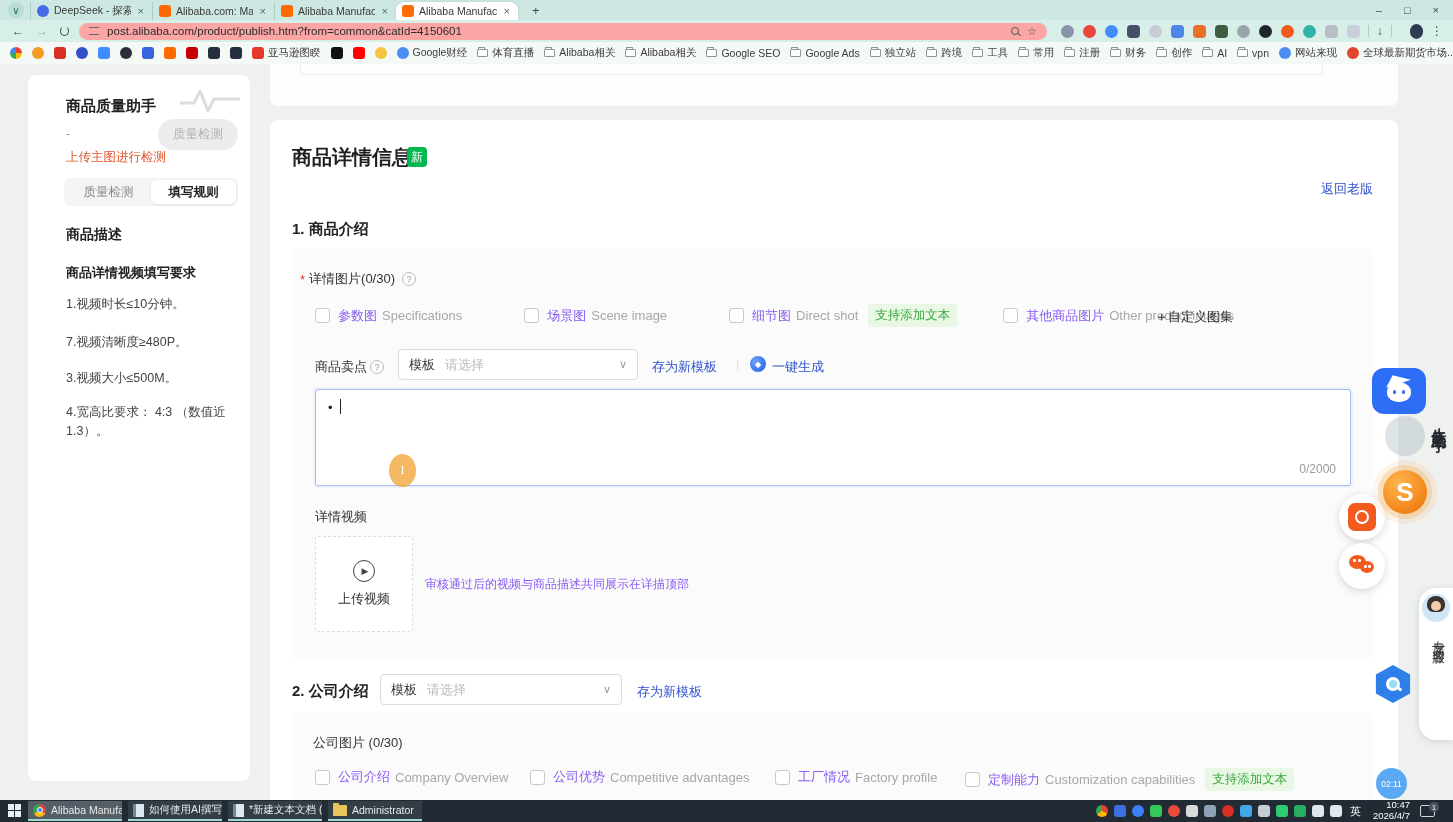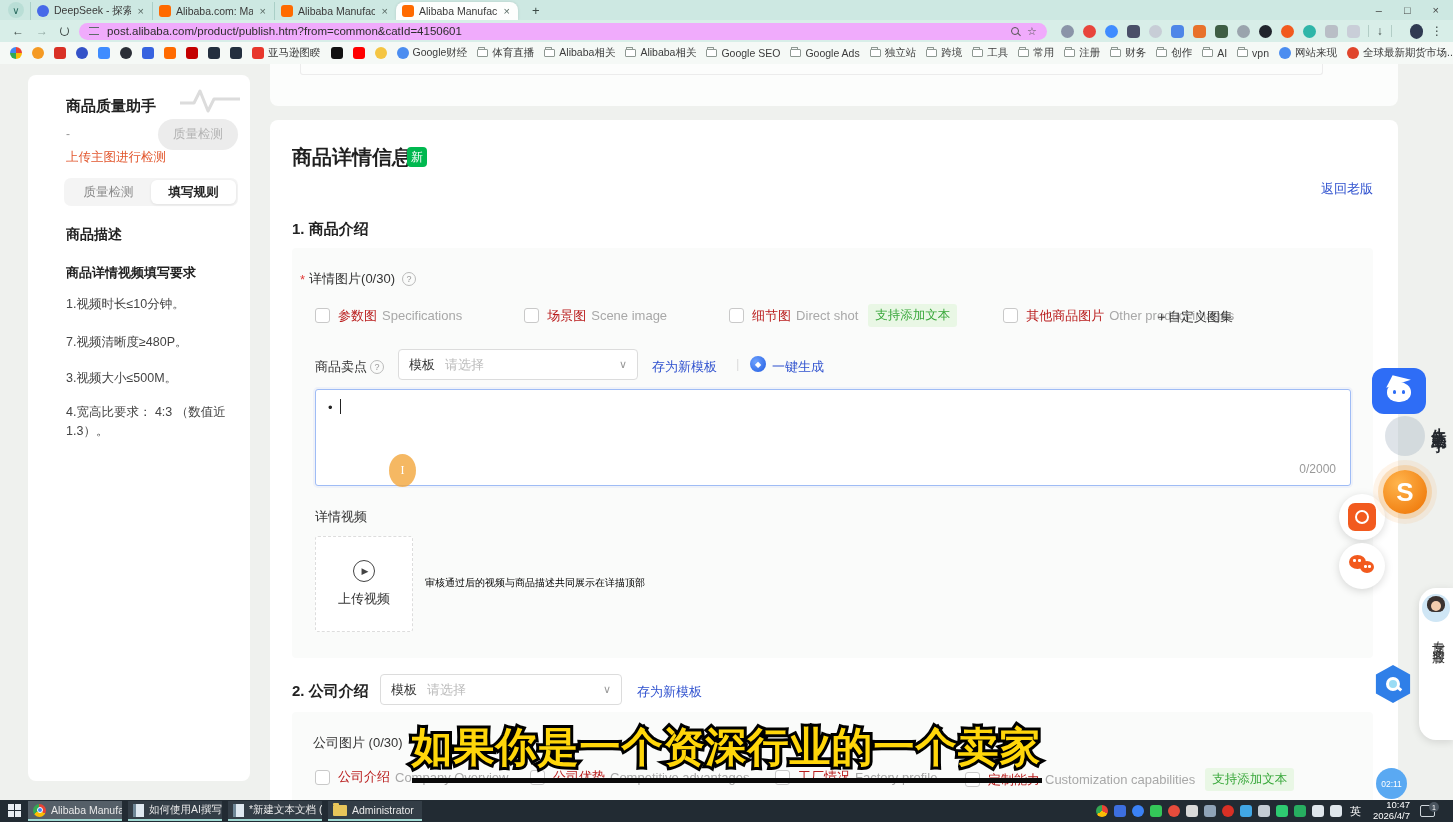--- a/index.html
+++ b/index.html
@@ -17,21 +17,21 @@
   .fav-ali { background:#ff6a00; }
   .tab .t-label { flex:1; overflow:hidden; white-space:nowrap; }
   .tab .t-close { color:#5a6b66; font-size:11px; padding:0 2px; }
   .newtab-btn { margin-left:8px; color:#3c4b46; font-size:13px; padding:0 6px; }
   .win-controls { margin-left:auto; display:flex; align-items:center; gap:22px; padding-right:14px; color:#444; font-size:11px; }
 
   .urlrow { position:absolute; top:20px; left:0; width:1453px; height:22px; background:#d8eee8; display:flex; align-items:center; }
   .nav-ic { color:#3f4a47; font-size:12px; margin-left:12px; }
   .nav-ic.dim { color:#8fa7a1; }
   .reload-ring { width:10px; height:10px; border:1.5px solid #3f4a47; border-radius:50%; border-top-color:transparent; margin-left:12px; }
-  .url-pill { margin-left:10px; width:1090px; height:17px; background:#f0abfc; border-radius:9px; display:flex; align-items:center; padding:0 10px; gap:8px; }
+  .url-pill { margin-left:10px; width:1090px; height:17px; background:#fca5a5; border-radius:9px; display:flex; align-items:center; padding:0 10px; gap:8px; }
   .tune-ic { width:10px; height:8px; border-top:1.5px solid #5c6c68; border-bottom:1.5px solid #5c6c68; flex:none; }
   .url-text { font-size:11.5px; color:#2c2c2c; flex:1; white-space:nowrap; overflow:hidden; }
   .mag { width:8px; height:8px; border:1.3px solid #555; border-radius:50%; position:relative; flex:none; }
   .mag::after { content:""; position:absolute; width:4px; height:1.4px; background:#555; right:-3px; bottom:-1px; transform:rotate(45deg); }
   .star-ic { color:#555; font-size:11px; flex:none; }
   .ext-row { display:flex; align-items:center; gap:9px; margin-left:14px; }
   .ext { width:13px; height:13px; border-radius:4px; }
   .e1{background:#8a94a8;border-radius:50%}.e2{background:#e8453c;border-radius:50%}.e3{background:#3f8cff;border-radius:50%}
   .e4{background:#4a4f68}.e5{background:#c7cdd6;border-radius:50%}.e6{background:#4e86e8}
   .e7{background:#e8712a}.e8{background:#3e5e44}.e9{background:#9aa4ad;border-radius:50%}
@@ -81,21 +81,21 @@
   .blue { color:#3052cf; }
   .m-back { position:absolute; right:25px; top:60px; font-size:13px; color:#3052cf; }
   .s1-title { position:absolute; left:22px; top:100px; font-size:15px; font-weight:bold; color:#222; }
 
   .panel1 { position:absolute; left:22px; top:128px; width:1081px; height:410px; background:#fafbfa; border-radius:4px; }
   .req-row { position:absolute; left:8px; top:22px; font-size:13px; color:#333; display:flex; align-items:center; gap:4px; }
   .req-star { color:#e13c39; }
   .qmark { width:14px; height:14px; border:1px solid #bbb; border-radius:50%; color:#999; font-size:9px; display:inline-flex; align-items:center; justify-content:center; margin-left:3px; }
   .cbrow { position:absolute; display:flex; align-items:center; font-size:13px; }
   .cb { width:15px; height:15px; border:1px solid #c9c9c9; border-radius:3px; background:#fff; margin-right:8px; flex:none; }
-  .cn { color:#b91c1c; margin-right:5px; white-space:nowrap; }
+  .cn { color:#8b5cf6; margin-right:5px; white-space:nowrap; }
   .en { color:#a8a8a8; white-space:nowrap; }
   .gbadge { background:#e9f7e5; color:#39a83b; font-size:12.5px; padding:3px 7px; border-radius:3px; margin-left:10px; white-space:nowrap; }
   .row1 { top:56px; left:23px; }
   .custom-gal { position:absolute; left:863px; top:60px; font-size:13px; color:#333; white-space:nowrap; }
   .sell-label { position:absolute; left:23px; top:110px; font-size:13px; color:#333; display:flex; align-items:center; }
   .dropdown { position:absolute; height:31px; border:1px solid #dcdcdc; border-radius:4px; background:#fff; display:flex; align-items:center; padding:0 10px; font-size:13px; }
   .dd1 { left:106px; top:101px; width:240px; }
   .dd-label { color:#333; margin-right:10px; }
   .dd-ph { color:#bbb; flex:1; }
   .dd-ch { color:#999; font-size:11px; }
@@ -106,21 +106,21 @@
 
   .editor { position:absolute; left:23px; top:141px; width:1036px; height:97px; background:#fff; border:1px solid #9fbcf5; border-radius:3px; box-shadow:0 0 0 2px rgba(60,110,240,.06); }
   .editor-bullet { position:absolute; left:12px; top:10px; font-size:13px; color:#222; }
   .editor-caret { position:absolute; left:24px; top:9px; width:1px; height:15px; background:#222; }
   .char-count { position:absolute; right:14px; bottom:9px; font-size:12px; color:#999; }
   .cursor-dot { position:absolute; left:97px; top:206px; width:27px; height:33px; border-radius:50%; background:rgba(242,166,60,.8); display:flex; align-items:center; justify-content:center; color:#fff; font-size:12px; font-family:"Liberation Serif",serif; }
   .video-label { position:absolute; left:23px; top:260px; font-size:13px; color:#333; }
   .upload-box { position:absolute; left:23px; top:288px; width:98px; height:96px; border:1px dashed #ddd; border-radius:3px; background:#fff; display:flex; flex-direction:column; align-items:center; justify-content:center; gap:8px; }
   .play-ring { width:22px; height:22px; border:1.5px solid #444; border-radius:50%; display:flex; align-items:center; justify-content:center; color:#444; font-size:9px; padding-left:2px; }
   .upload-label { font-size:13px; color:#333; }
-  .video-hint { position:absolute; left:133px; top:328px; font-size:10px; color:#000000; }
+  .video-hint { position:absolute; left:133px; top:328px; font-size:12px; color:#8b5cf6; }
 
   .s2-title { position:absolute; left:22px; top:562px; font-size:15px; font-weight:bold; color:#222; }
   .dd2 { left:110px; top:554px; width:242px; }
   .save-tpl2 { position:absolute; left:367px; top:563px; font-size:13px; color:#3052cf; }
   .panel2 { position:absolute; left:22px; top:592px; width:1081px; height:152px; background:#fafbfa; border-radius:4px; }
   .p2-label { position:absolute; left:21px; top:22px; font-size:13px; color:#333; }
   .row2 { top:56px; left:23px; }
   .cb2b { position:absolute; left:238px; top:56px; }
   .cb2c { position:absolute; left:483px; top:56px; }
   .cb2d { position:absolute; left:673px; top:56px; }
@@ -453,23 +453,20 @@
         </div>
         <div class="cbrow cb2d">
           <span class="cb"></span>
           <span class="cn">定制能力</span>
           <span class="en">Customization capabilities</span>
           <span class="gbadge">支持添加文本</span>
         </div>
       </div>
     </div>
 
-    <div class="caption">
-      <span>如果你是一个资深行业的一个卖家</span>
-    </div>
 
     <div class="ghost1"></div>
     <div class="assistant">
       <span class="elf-hat"></span>
       <span class="elf-face"></span>
       <span class="elf-eye ey1"></span>
       <span class="elf-eye ey2"></span>
     </div>
     <div class="v-assist">生意助手</div>
     <div class="s-badge">S</div>

